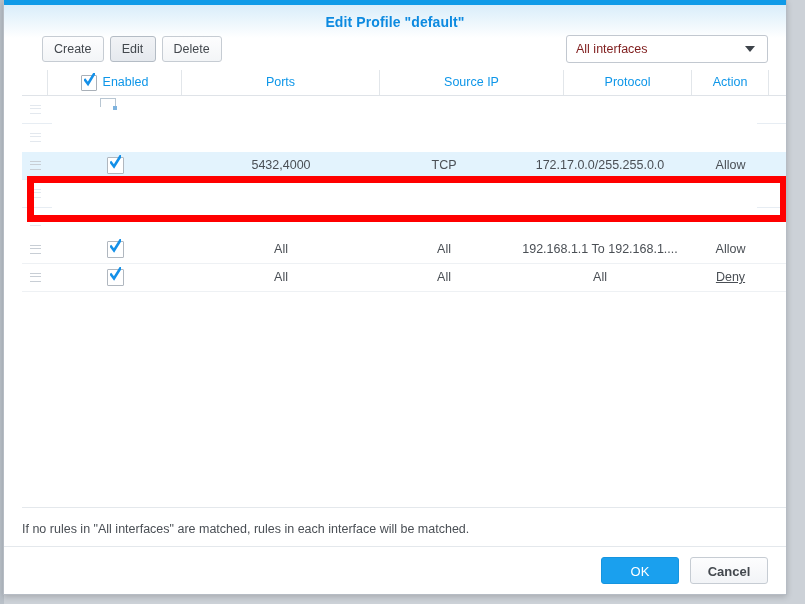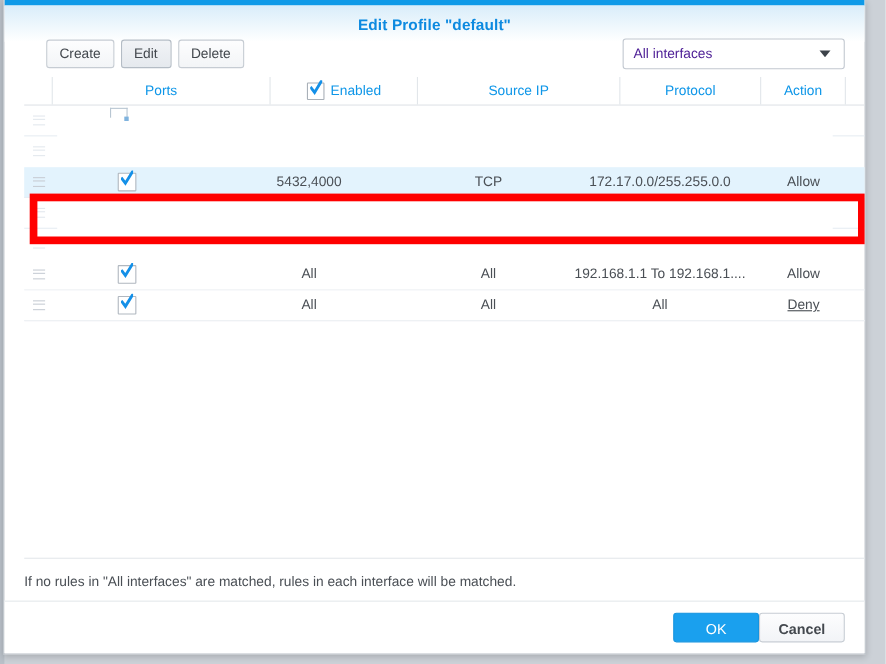--- a/index.html
+++ b/index.html
@@ -112,21 +112,21 @@
     border: 1px solid #c2c8d0;
     border-radius: 3px;
     background: #ffffff;
     box-sizing: border-box;
     display: flex;
     align-items: center;
     cursor: pointer;
   }
   .iface-label {
     font-size: 12.5px;
-    color: #4c1d95;
+    color: #7f1d1d;
     padding-left: 9px;
     flex: 1;
   }
   .caret {
     width: 0; height: 0;
     border-left: 5.5px solid transparent;
     border-right: 5.5px solid transparent;
     border-top: 6.5px solid #3d434a;
     margin-right: 12px;
   }
@@ -322,20 +322,21 @@
     border: 1px solid #c6ccd3;
     font-family: "Liberation Sans", sans-serif;
     box-sizing: border-box;
     text-align: center;
     line-height: 25px;
   }
   .abtn.primary {
     background: #1aa0ee;
     border-color: #1594df;
     color: #ffffff;
+    margin-right: 11px;
   }
   .abtn.secondary {
     background: linear-gradient(to bottom, #fdfdfe 0%, #f2f4f7 100%);
     color: #43484e;
     font-weight: bold;
   }
 </style>
 </head>
 <body>
 
@@ -359,29 +360,29 @@
       <div class="iface-select">
         <span class="iface-label">All interfaces</span>
         <span class="caret"></span>
       </div>
     </div>
 
     <div class="grid">
 
       <div class="grid-header">
         <div class="hcell c-handle"></div>
-        <div class="hcell c-ports">Ports</div>
         <div class="hcell c-enabled">
           <span class="hdr-chk">
             <svg class="chk-mark" viewBox="0 0 11 15">
               <path d="M1 7 L4 11 L10 1" fill="none" stroke="#1490e8" stroke-width="2.6" stroke-linecap="square"></path>
             </svg>
           </span>
           <span>Enabled</span>
         </div>
+        <div class="hcell c-ports">Ports</div>
         <div class="hcell c-source">Source IP</div>
         <div class="hcell c-protocol">Protocol</div>
         <div class="hcell c-action">Action</div>
         <div class="hcell c-tail"></div>
       </div>
 
       <div class="grid-body" id="grid-body">
         <div class="annot"></div>
       <div class="row ghost">
             <div class="handle cell faint" style="width: 26px;">

